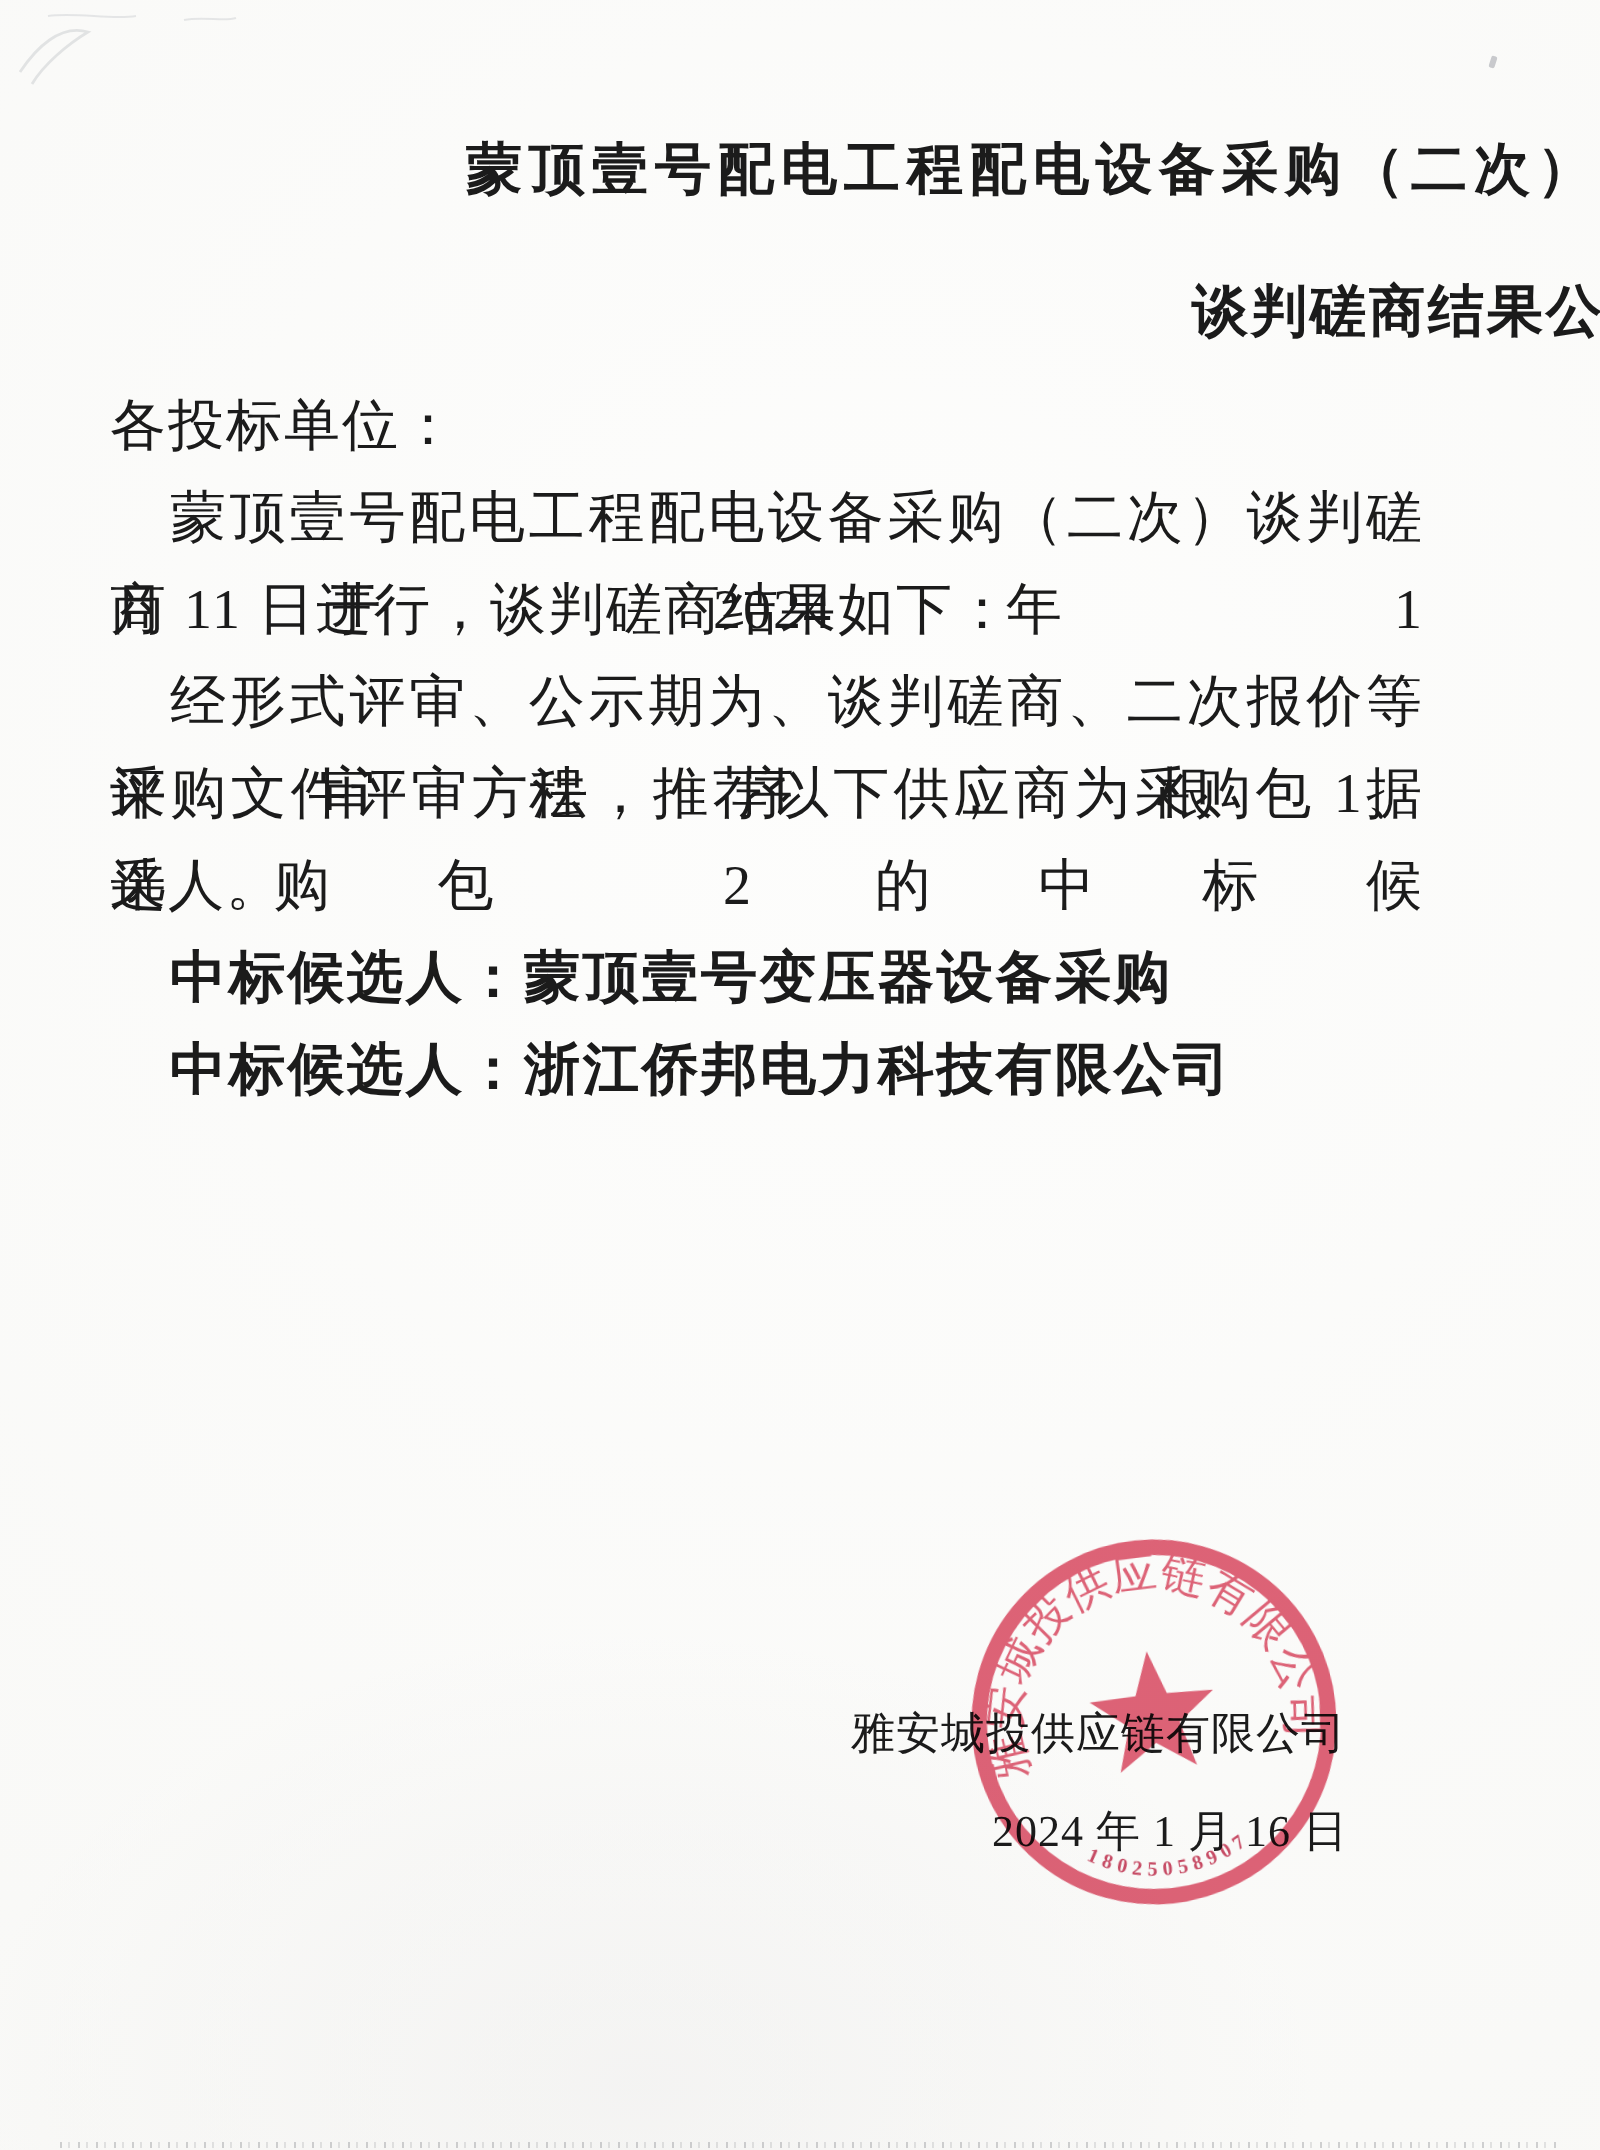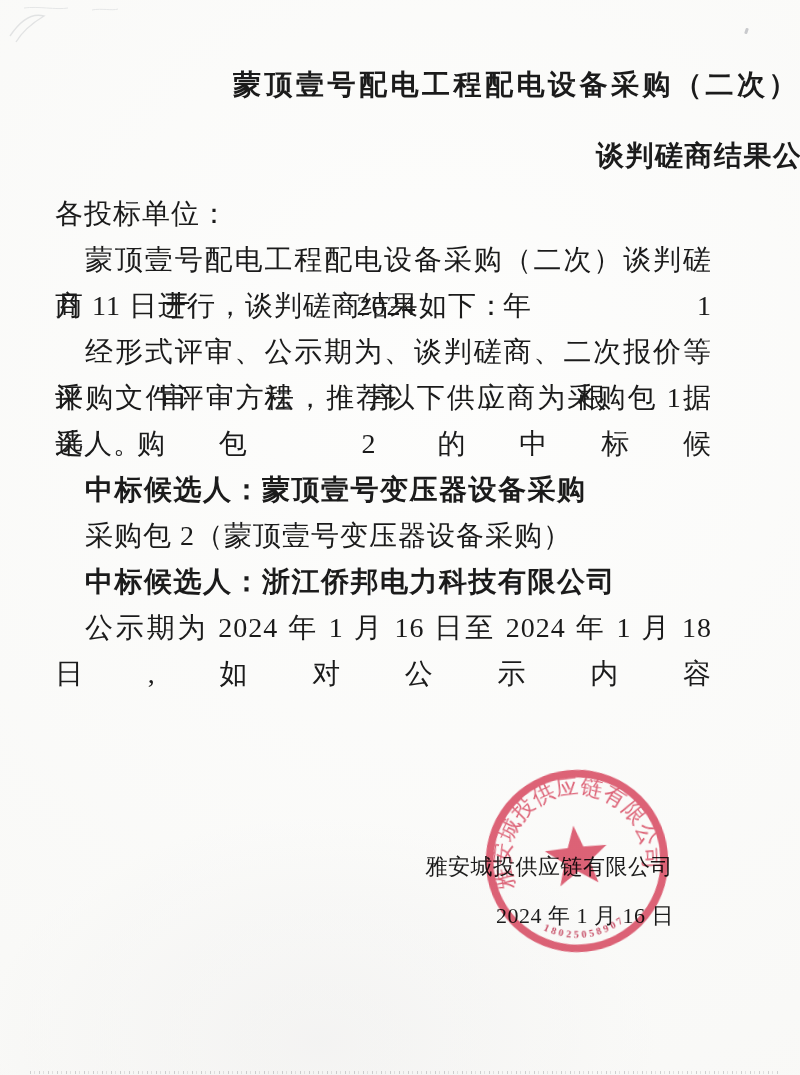--- a/index.html
+++ b/index.html
@@ -87,23 +87,21 @@
   <div class="title title2">谈判磋商结果公示</div>
 
   <div class="bodytext">
     <div class="line">各投标单位：</div>
     <div class="line indent justify">蒙顶壹号配电工程配电设备采购（二次）谈判磋商于 2024 年 1</div>
     <div class="line">月 11 日进行，谈判磋商结果如下：</div>
     <div class="line indent justify">经形式评审、公示期为、谈判磋商、二次报价等评审程序，根据</div>
     <div class="line justify">采购文件评审方法，推荐以下供应商为采购包 1、采购包 2 的中标候</div>
     <div class="line">选人。</div>
     <div class="line indent bold">中标候选人：蒙顶壹号变压器设备采购</div>
-    <div class="line indent">采购包 2（蒙顶壹号变压器设备采购）</div>
     <div class="line indent bold">中标候选人：浙江侨邦电力科技有限公司</div>
-    <div class="line indent justify">公示期为 2024 年 1 月 16 日至 2024 年 1 月 18 日,如对公示内容</div>
   </div>
 
   <div class="sig-company">雅安城投供应链有限公司</div>
   <div class="sig-date">2024 年 1 月 16 日</div>
 
   <svg class="seal" viewBox="0 0 200 200">
 
     <circle cx="100" cy="100" r="91" fill="none" stroke-width="8" stroke="#dc4a63"></circle>
 
     <polygon points="100,63 108.2,85.7 132.3,86.5 113.3,101.3 120,124.5 100,111 80,124.5 86.7,101.3 67.7,86.5 91.8,85.7" fill="#dc4a63"></polygon>

